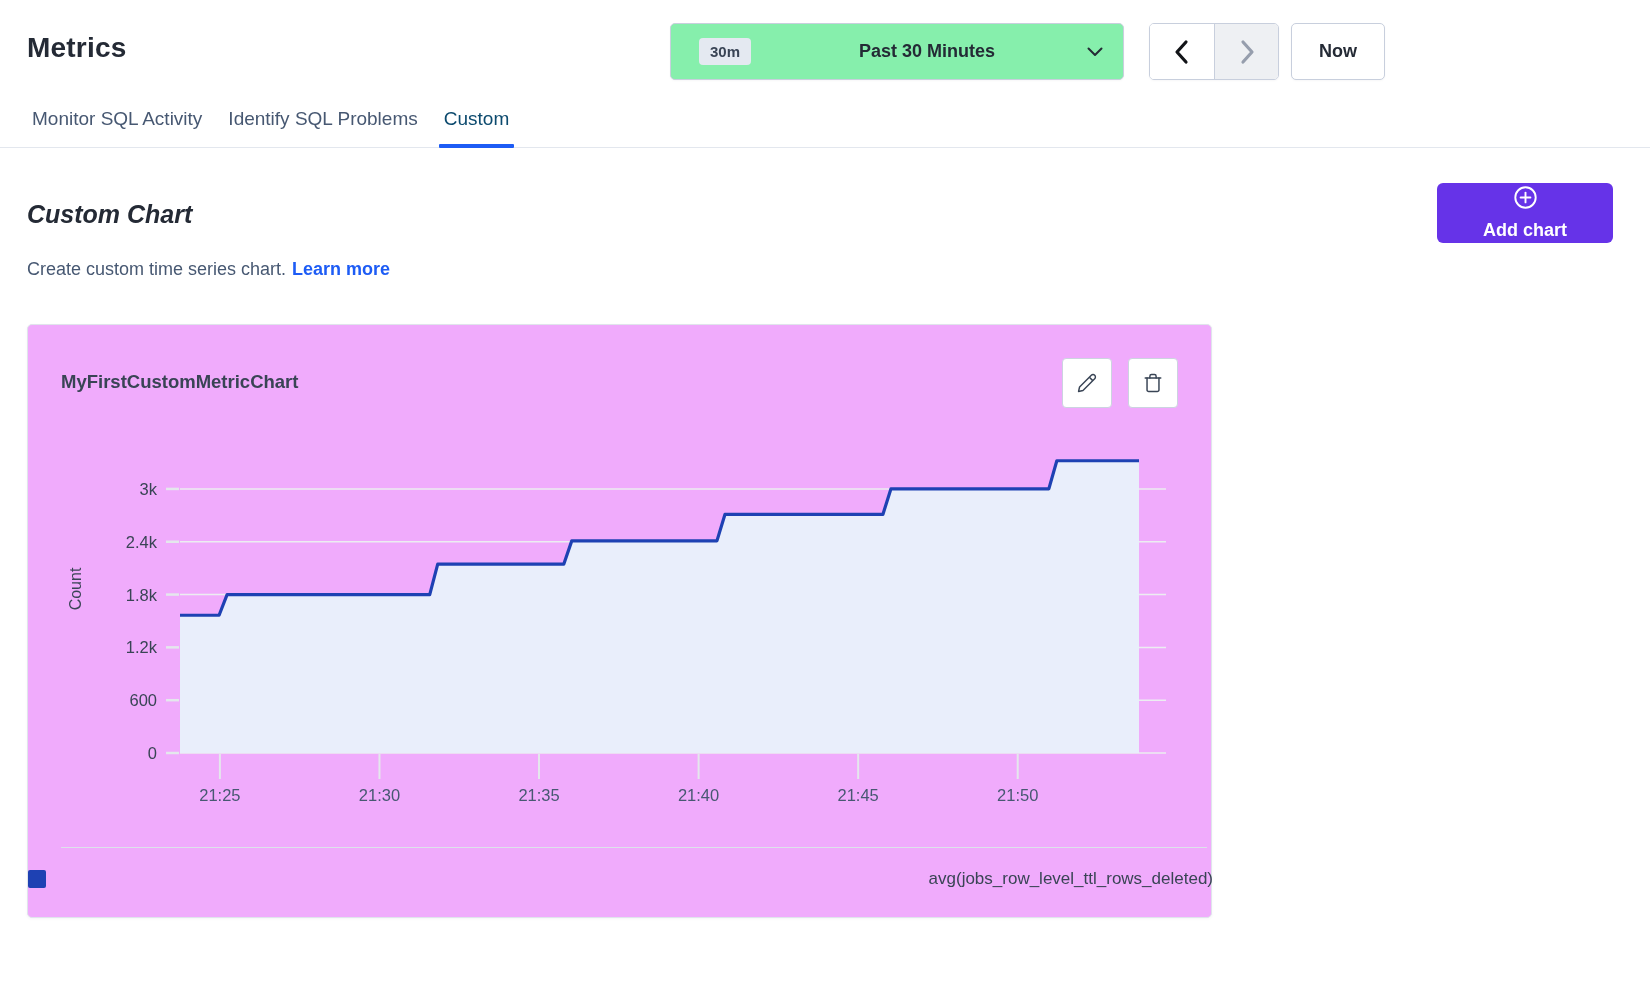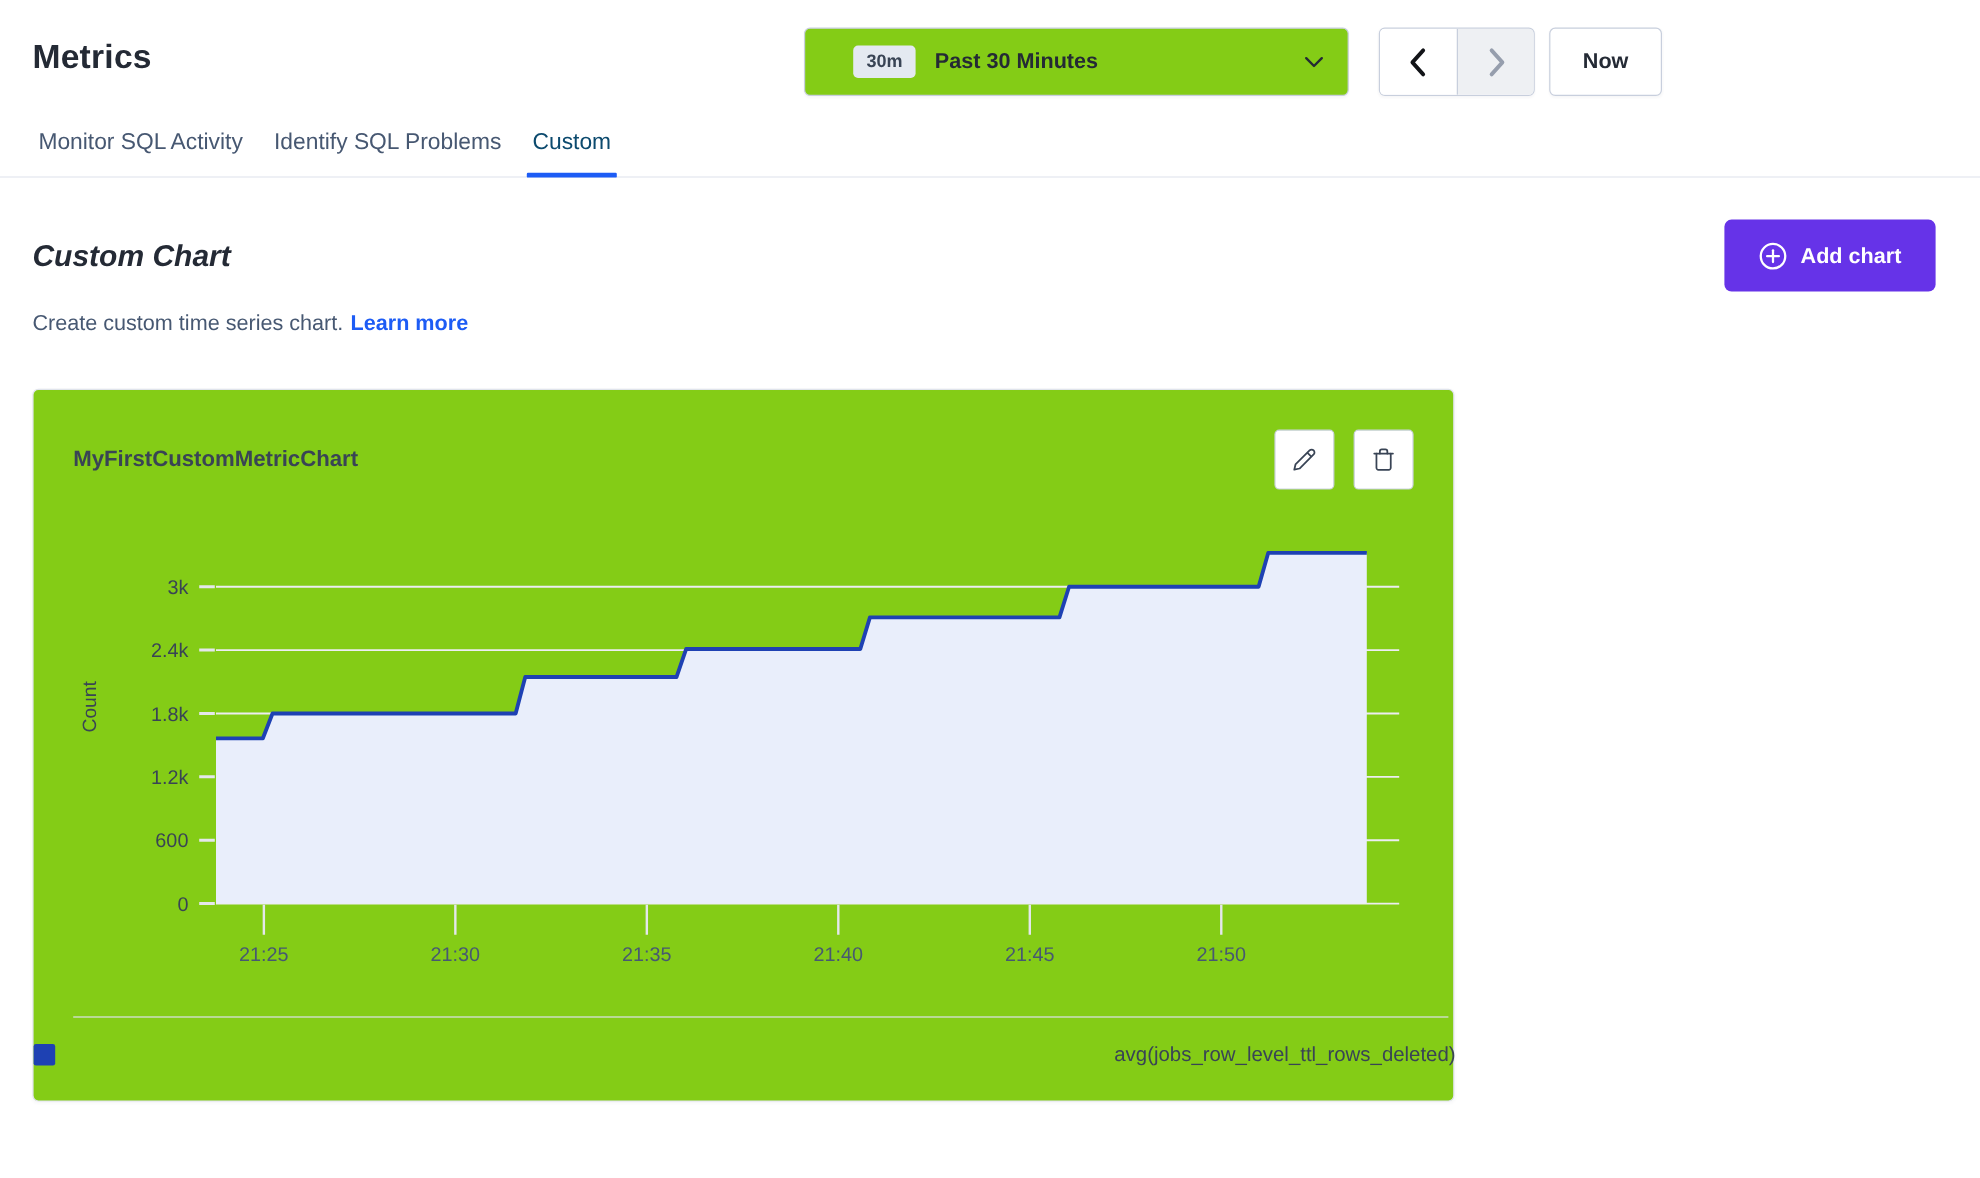--- a/index.html
+++ b/index.html
@@ -4,22 +4,22 @@
 <style>
   * { margin:0; padding:0; box-sizing:border-box; }
   html,body { width:1650px; height:982px; background:#ffffff; overflow:hidden;
     font-family:"Liberation Sans", sans-serif; -webkit-font-smoothing:antialiased; }
   .page { position:relative; width:1650px; height:706px; }
 
   
   .page-title { position:absolute; left:27px; top:32px; font-size:28px; font-weight:700; color:#242a35; letter-spacing:.2px; }
 
   .time-dropdown { position:absolute; left:670px; top:23px; width:454px; height:57px;
-    background:#84cc16; border:1px solid #c8cfdd; border-radius:5px; display:flex; align-items:center;
-    padding:0 20px 0 40px; cursor:pointer; box-shadow:0 1px 2px rgba(40,50,80,.04); }
+    background:#86efac; border:1px solid #c8cfdd; border-radius:5px; display:flex; align-items:center;
+    padding:0 20px 0 28px; cursor:pointer; box-shadow:0 1px 2px rgba(40,50,80,.04);text-align:center; }
   .range-badge { background:#e4e9f1; color:#394455; font-size:15px; font-weight:700;
     padding:5px 11px; border-radius:4px; margin-right:16px; }
   .range-label { font-size:18px; font-weight:600; color:#242a35; flex:1; }
 
   .arrow-group { position:absolute; left:1149px; top:23px; height:57px; display:flex;
     border:1px solid #c8cfdd; border-radius:5px; overflow:hidden; box-shadow:0 1px 2px rgba(40,50,80,.04); }
   .arrow-btn { width:64px; height:100%; display:flex; align-items:center; justify-content:center; background:#fff; cursor:pointer; }
   .arrow-btn + .arrow-btn { border-left:1px solid #c8cfdd; }
   .arrow-btn.disabled { background:#eef0f3; cursor:default; }
 
@@ -35,25 +35,25 @@
   .tab.active::after { content:""; position:absolute; left:0; right:0; bottom:-1px; height:4px;
     background:var(--link_blue); border-radius:1px; }
 
   
   .section-heading { position:absolute; left:27px; top:200px; font-size:25px; font-weight:700; color:#242a35;font-style:italic; }
   .section-subtitle { position:absolute; left:27px; top:259px; font-size:18px; color:#475872; }
   .learn-more { color:var(--link_blue); font-weight:700; cursor:pointer; text-decoration:none; margin-left:6px; }
 
   .add-chart-button { position:absolute; left:1437px; top:183px; width:176px; height:60px;
     background:var(--accent_purple); border:none; border-radius:6px; color:#fff; font-size:18px; font-weight:700;
-    font-family:"Liberation Sans", sans-serif; display:flex; align-items:center; justify-content:center; gap:10px; cursor:pointer; }
+    font-family:"Liberation Sans", sans-serif; display:flex; align-items:center; justify-content:center; gap:10px; cursor:pointer;flex-direction:column; }
 
   
   .chart-card { position:absolute; left:27px; top:324px; width:1185px; height:594px;
-    background:#84cc16; border:1px solid #e0e4ec; border-radius:5px; box-shadow:0 1px 3px rgba(50,60,90,.05); }
+    background:#f0abfc; border:1px solid #e0e4ec; border-radius:5px; box-shadow:0 1px 3px rgba(50,60,90,.05); }
   .card-title { position:absolute; left:33px; top:46px; font-size:18.5px; font-weight:700; color:#394455; }
   .icon-button { position:absolute; top:33px; width:50px; height:50px; background:#fff; border:1px solid #ccd3e0;
     border-radius:4px; display:flex; align-items:center; justify-content:center; cursor:pointer; }
   .icon-button.edit { left:1034px; }
   .icon-button.delete { left:1100px; }
 
   .chart-svg { position:absolute; left:0; top:90px; width:1185px; height:396px; }
   .y-axis-title { position:absolute; left:18px; top:255px; width:60px; text-align:center;
     font-size:16px; color:#394455; transform:rotate(-90deg); }
 

